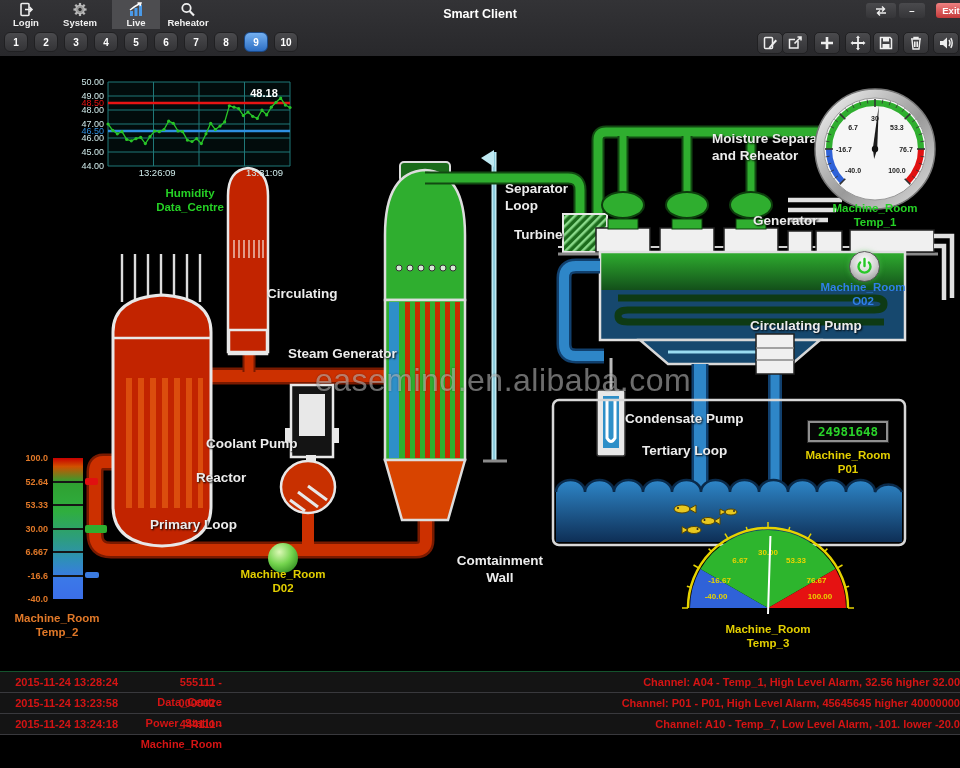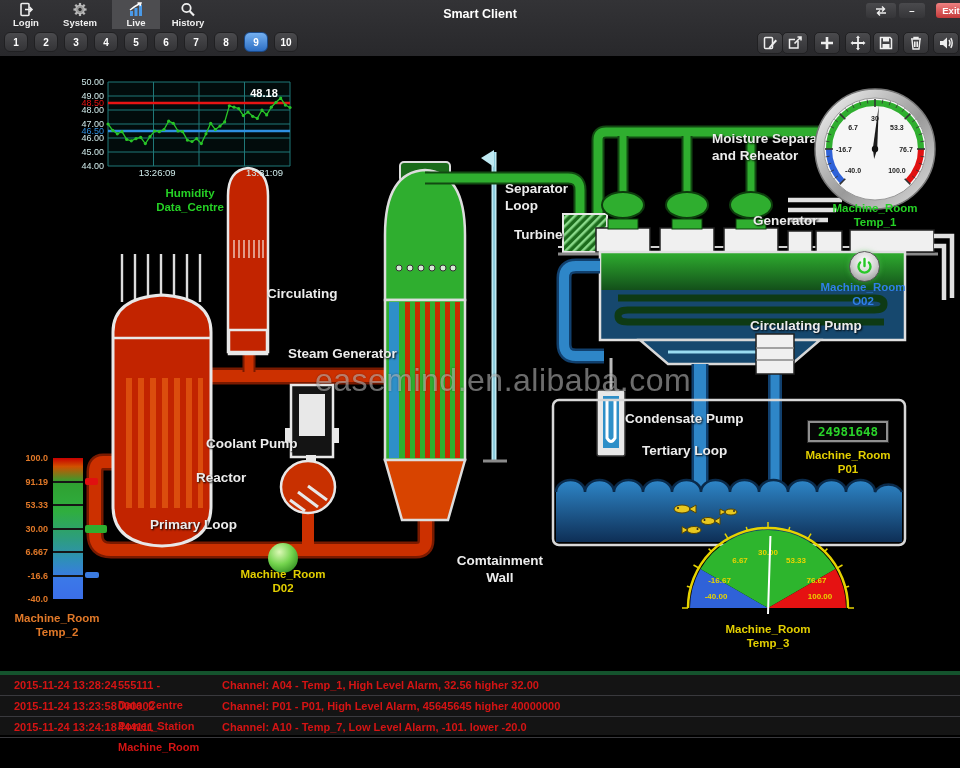--- a/index.html
+++ b/index.html
@@ -50,21 +50,21 @@
   .bar-ticklbl{position:absolute;width:46px;text-align:right;font-size:9px;font-weight:bold;color:#e07828;}
   .bar-marker{position:absolute;border-radius:2px;}
   
   .dlabel{position:absolute;color:#ececec;font-size:13.5px;font-weight:bold;line-height:17px;
           text-shadow:1px 1px 2px #000;white-space:nowrap;}
   #watermark{position:absolute;left:288px;top:362px;width:430px;text-align:center;
              font-size:32px;color:rgba(215,215,215,0.5);letter-spacing:.5px;
              text-shadow:0 0 2px rgba(0,0,0,.35);}
   
   #alarm-list{position:absolute;left:0;top:671px;width:960px;height:64px;background:#141414;
-              border-top:4px solid #14532d;box-sizing:border-box;}
+              border-top:1px solid #14532d;box-sizing:border-box;text-align:right;}
   .alarm-row{height:20px;line-height:20px;border-bottom:1px solid #39393d;display:flex;
              color:#d41414;font-size:11px;font-weight:bold;cursor:default;}
   .alarm-time{padding-left:14px;width:104px;flex:none;}
   .alarm-src{width:104px;flex:none;}
   .alarm-msg{flex:1;}
   
   #statusbar{position:absolute;left:0;top:735px;width:960px;height:33px;
              background:linear-gradient(#3b3b3f,#2a2a2e);border-top:1px solid #505055;box-sizing:border-box;}
   .sb-text{position:absolute;color:#f0f0f0;font-size:11px;}
 </style>
@@ -101,21 +101,21 @@
         <rect x="11" y="3" width="3" height="11" fill="#4a9ae8"></rect>
         <path d="M2 8 Q 7 4 12 1.5 M9.5 1 L 13 1 L 12 4" fill="none" stroke="#fff" stroke-width="1.4"></path>
       </svg>
       <span class="nav-lbl">Live</span>
     </div>
     <div class="nav-item" style="left:164px">
       <svg class="nav-ico" width="16" height="15" viewBox="0 0 16 15">
         <circle cx="6.5" cy="6" r="4.2" fill="none" stroke="#eee" stroke-width="1.8"></circle>
         <line x1="9.6" y1="9" x2="14" y2="13.5" stroke="#eee" stroke-width="2.2"></line>
       </svg>
-      <span class="nav-lbl">History</span>
+      <span class="nav-lbl">Reheator</span>
     </div>
 
     <div id="win-title">Smart Client</div>
 
     <div class="winbtn" id="btn-switch">
       <svg width="14" height="12" viewBox="0 0 14 12">
         <path d="M2 4 H 10 M8 1.5 L 10.5 4 L 8 6.5 M12 8 H 4 M6 5.5 L 3.5 8 L 6 10.5" fill="none" stroke="#eee" stroke-width="1.4"></path>
       </svg>
     </div>
     <div class="winbtn" id="btn-min">
@@ -562,21 +562,21 @@
     <span>24981648</span>
   </div>
   <div class="wlabel yellow" style="left:791px;top:448px;width:114px">
     <div>Machine_Room</div>
     <div>P01</div>
   </div>
 
   <div id="bar-body"></div>
   <div id="bar-extras">
       <div class="bar-ticklbl" style="left: 2px; top: 453px;">100.0</div>
-      <div class="bar-ticklbl" style="left: 2px; top: 476.5px;">91.19</div>
+      <div class="bar-ticklbl" style="left: 2px; top: 476.5px;">52.64</div>
       <div class="bar-tickline" style="top: 480.5px;"></div>
       <div class="bar-ticklbl" style="left: 2px; top: 500px;">53.33</div>
       <div class="bar-tickline" style="top: 504px;"></div>
       <div class="bar-ticklbl" style="left: 2px; top: 523.5px;">30.00</div>
       <div class="bar-tickline" style="top: 527.5px;"></div>
       <div class="bar-ticklbl" style="left: 2px; top: 547px;">6.667</div>
       <div class="bar-tickline" style="top: 551px;"></div>
       <div class="bar-ticklbl" style="left: 2px; top: 570.5px;">-16.6</div>
       <div class="bar-tickline" style="top: 574.5px;"></div>
       <div class="bar-ticklbl" style="left: 2px; top: 594px;">-40.0</div>

